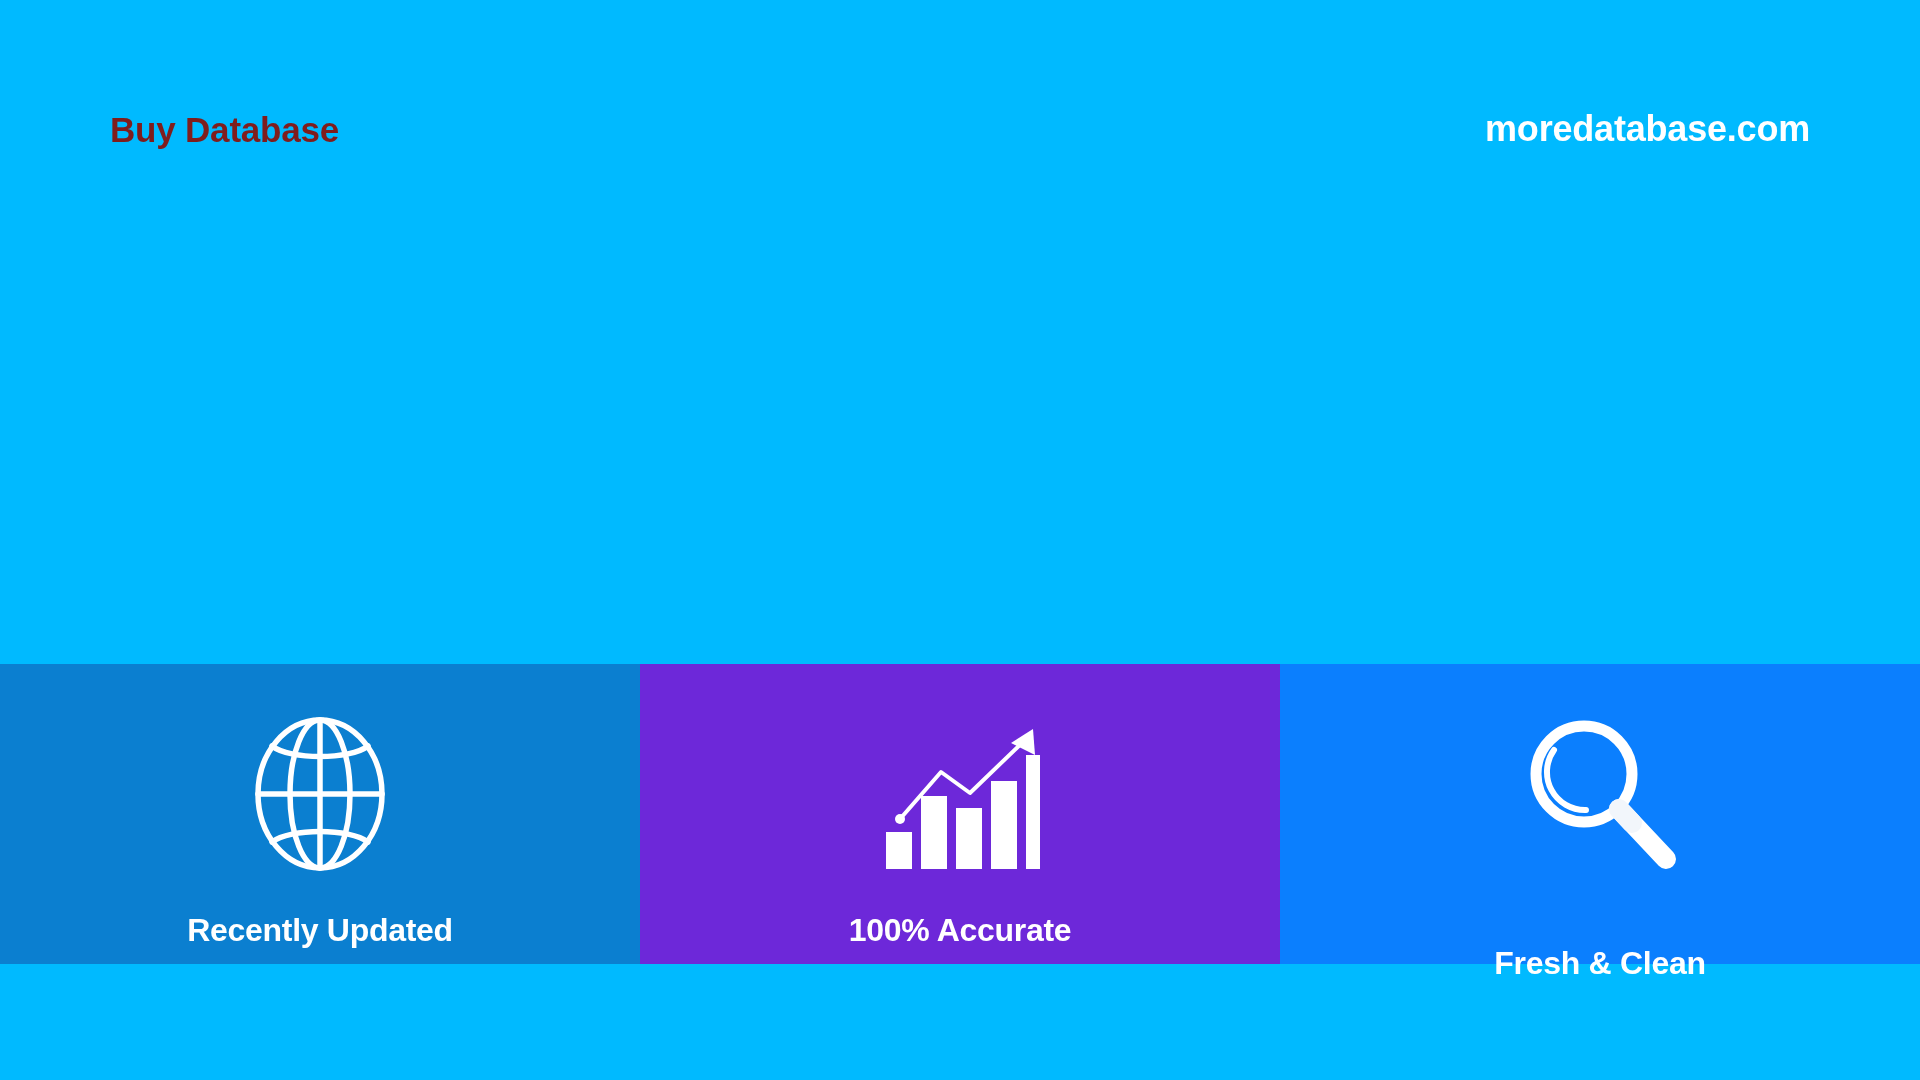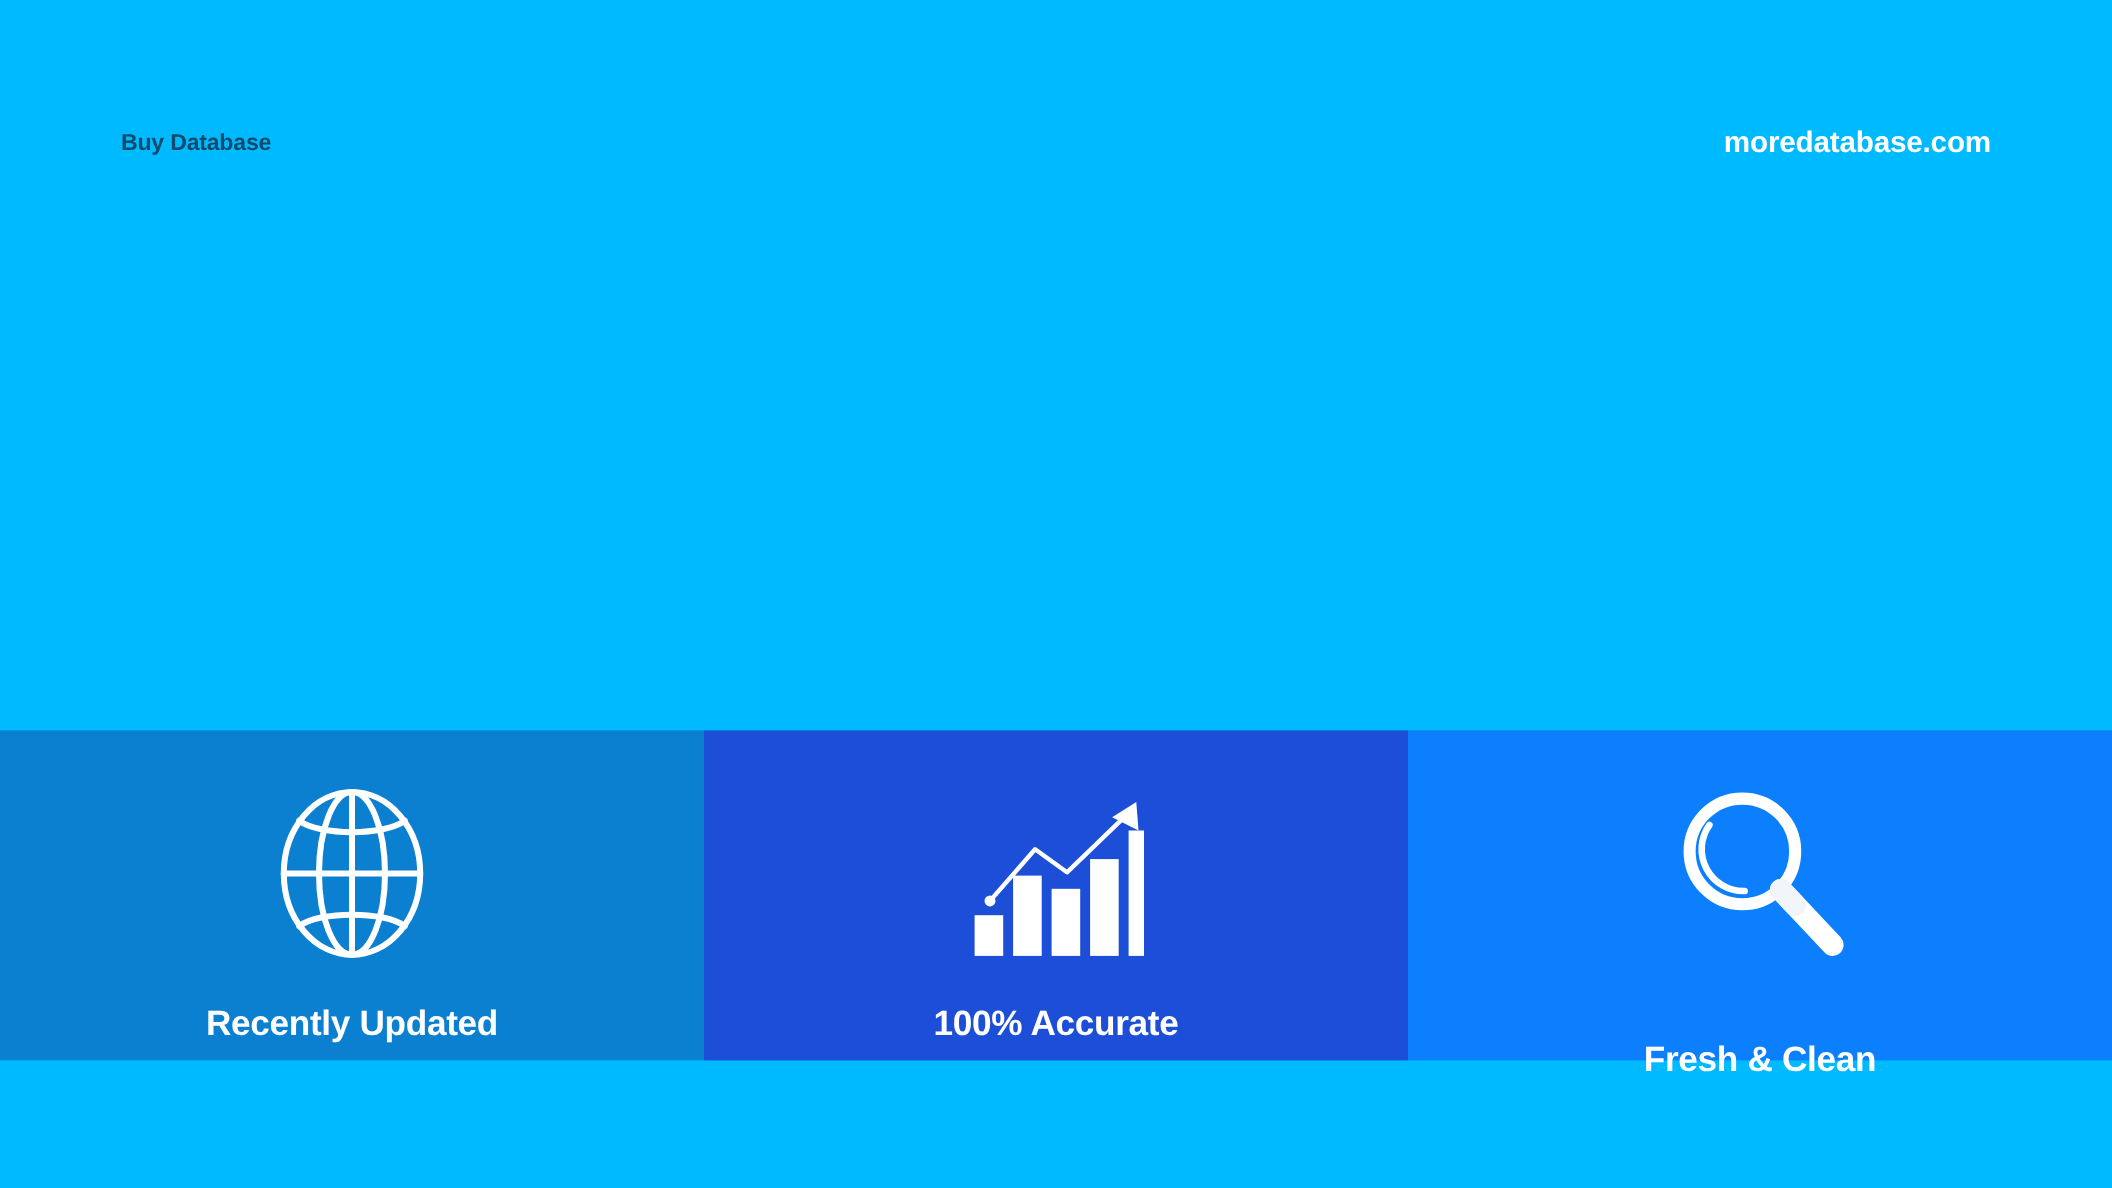--- a/index.html
+++ b/index.html
@@ -35,30 +35,30 @@
     top: 104px;
     width: 1920px;
     height: 50px;
     padding: 0 110px;
     box-sizing: border-box;
     display: flex;
     align-items: center;
     justify-content: space-between;
   }
   .brand-left {
-    color: #0c4a6e;
-    font-size: 21px;
+    color: #7f1d1d;
+    font-size: 35px;
     font-weight: bold;
     letter-spacing: -0.2px;
     line-height: 1;
     white-space: nowrap;
   }
   .brand-right {
     color: #ffffff;
-    font-size: 27px;
+    font-size: 36px;
     font-weight: bold;
     letter-spacing: -0.2px;
     line-height: 1;
     white-space: nowrap;
   }
 
   .hero-title {
     position: absolute;
     left: 106px;
     top: 298px;
@@ -82,21 +82,21 @@
   }
   .feature {
     flex: 1 1 0;
     position: relative;
     display: flex;
     flex-direction: column;
     align-items: center;
     justify-content: flex-start;
   }
   .feature-0 { background: #0b7fd0; }
-  .feature-1 { background: #1d4ed8; }
+  .feature-1 { background: #6d28d9; }
   .feature-2 { background: #0b7ffe; gap: 33px; }
 
   .feature-icon {
     margin-top: 50px;
     width: 160px;
     height: 160px;
     display: flex;
     align-items: center;
     justify-content: center;
   }

